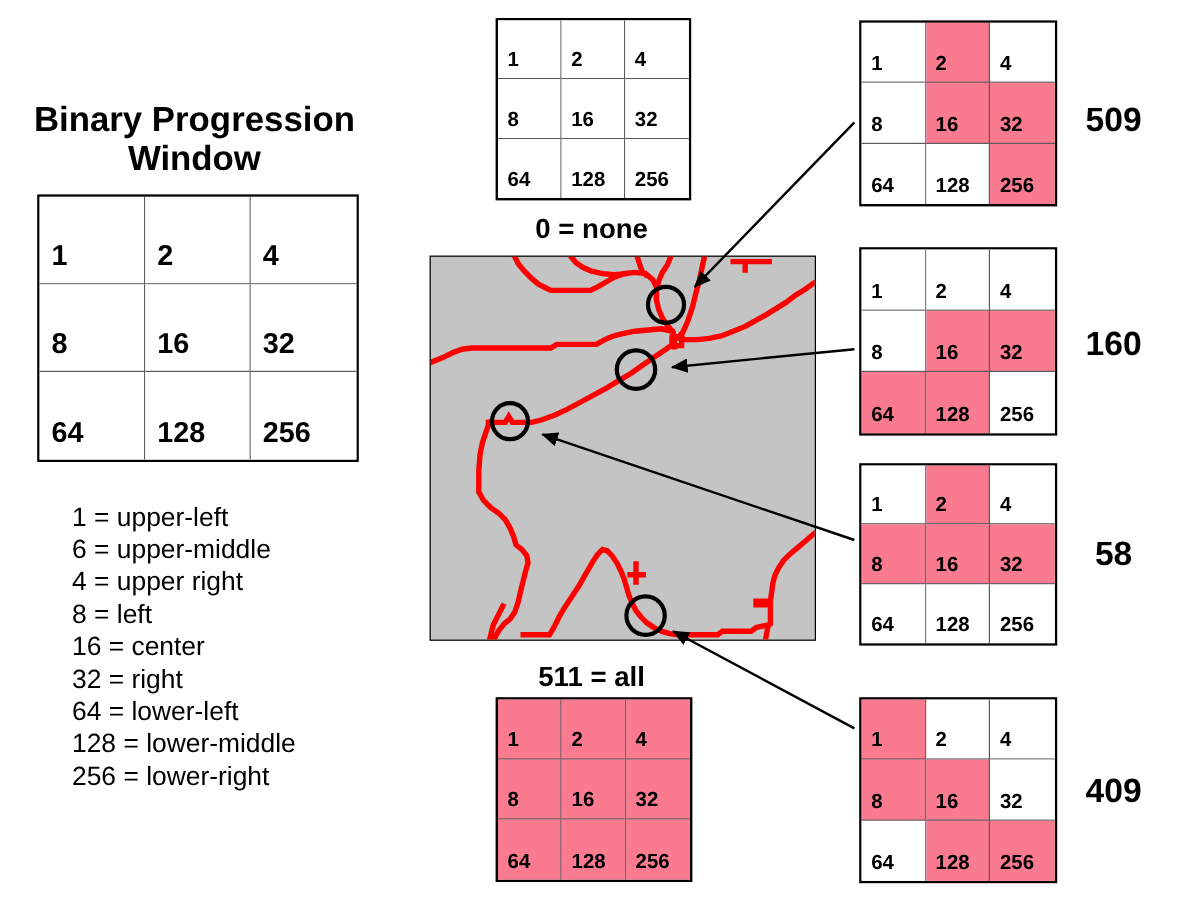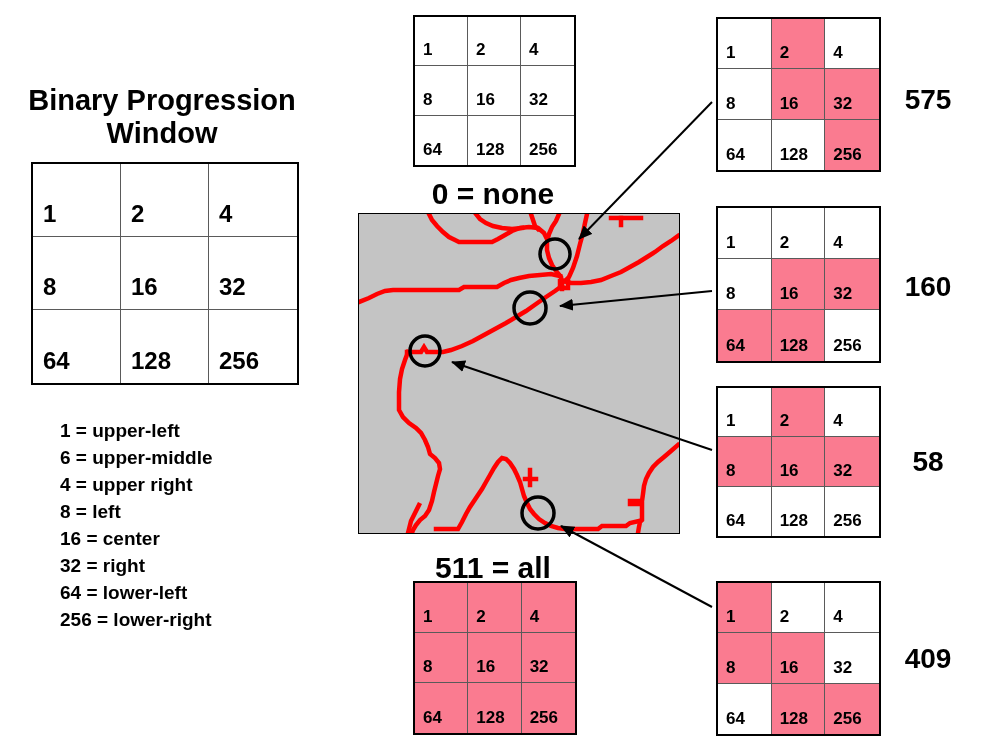--- a/index.html
+++ b/index.html
@@ -9,33 +9,33 @@
     --map-bg:#c4c4c4;
     --inner-line:#5a5a5a;
   }
   html,body{margin:0;padding:0;background:#ffffff;}
   body{font-family:"Liberation Sans", sans-serif;color:var(--ink);}
   .canvas{position:relative;width:982px;height:750px;background:#ffffff;overflow:hidden;}
 
   .title{position:absolute;left:6px;top:84px;width:312px;text-align:center;
          font-size:29px;line-height:33px;font-weight:700;}
 
-  .legend{position:absolute;left:60px;top:417px;font-size:19px;line-height:27px;font-weight:700;white-space:nowrap;}
+  .legend{position:absolute;left:60px;top:417px;font-size:22px;line-height:27px;font-weight:400;white-space:nowrap;}
 
   .grid{position:absolute;border:2px solid #000;background:#fff;
         display:grid;grid-template-columns:1fr 1fr 1fr;grid-template-rows:1fr 1fr 1fr;box-sizing:border-box;}
   .cell{position:relative;border-right:1.5px solid var(--inner-line);border-bottom:1.5px solid var(--inner-line);
         background:#fff;box-sizing:border-box;}
   .cell:nth-child(3n){border-right:none;}
   .cell:nth-child(n+7){border-bottom:none;}
   .cell.hl{background:var(--hl);}
   .cv{position:absolute;left:8px;bottom:5px;font-weight:700;font-size:17px;}
   .grid.big .cv{left:10px;bottom:8px;font-size:24px;}
 
-  .caption{position:absolute;width:190px;text-align:center;font-size:30px;font-weight:700;}
+  .caption{position:absolute;width:190px;text-align:center;font-size:23px;font-weight:700;}
   .value-label{position:absolute;left:878px;width:100px;text-align:center;font-size:28px;font-weight:700;}
 
   .map{position:absolute;left:358px;top:213px;width:320px;height:319px;
        background:var(--map-bg);border:1.5px solid #000;box-sizing:content-box;}
   .map svg{display:block;width:100%;height:100%;}
   .map polyline{fill:none;stroke:var(--red);stroke-width:4.5;stroke-linecap:square;stroke-linejoin:miter;}
   .map circle{fill:none;stroke:#000;stroke-width:3.5;}
 
   #arrow-svg{position:absolute;left:0;top:0;width:982px;height:750px;pointer-events:none;}
   #arrow-svg line{stroke:#000;stroke-width:2;}
@@ -81,20 +81,21 @@
     </div>
 
   <div class="legend">
       <div>1 = upper-left</div>
       <div>6 = upper-middle</div>
       <div>4 = upper right</div>
       <div>8 = left</div>
       <div>16 = center</div>
       <div>32 = right</div>
       <div>64 = lower-left</div>
+      <div>128 = lower-middle</div>
       <div>256 = lower-right</div>
     </div>
 
   <div class="grid" style="left:413px;top:15px;width:163px;height:152px;">
       <div class="cell">
         <span class="cv">1</span>
       </div>
       <div class="cell">
         <span class="cv">2</span>
       </div>
@@ -289,21 +290,21 @@
         <span class="cv">64</span>
       </div>
       <div class="cell hl">
         <span class="cv">128</span>
       </div>
       <div class="cell hl">
         <span class="cv">256</span>
       </div>
     </div>
 
-  <div class="value-label" style="top:84px;">575</div>
+  <div class="value-label" style="top:84px;">509</div>
   <div class="value-label" style="top:271px;">160</div>
   <div class="value-label" style="top:446px;">58</div>
   <div class="value-label" style="top:643px;">409</div>
 
   <svg id="arrow-svg" viewBox="0 0 982 750">
     <defs>
       <marker id="ah" markerUnits="userSpaceOnUse" markerWidth="15" markerHeight="12" refX="13" refY="6" orient="auto">
         <path d="M0,0 L14,6 L0,12 z" fill="#000"></path>
       </marker>
     </defs>

